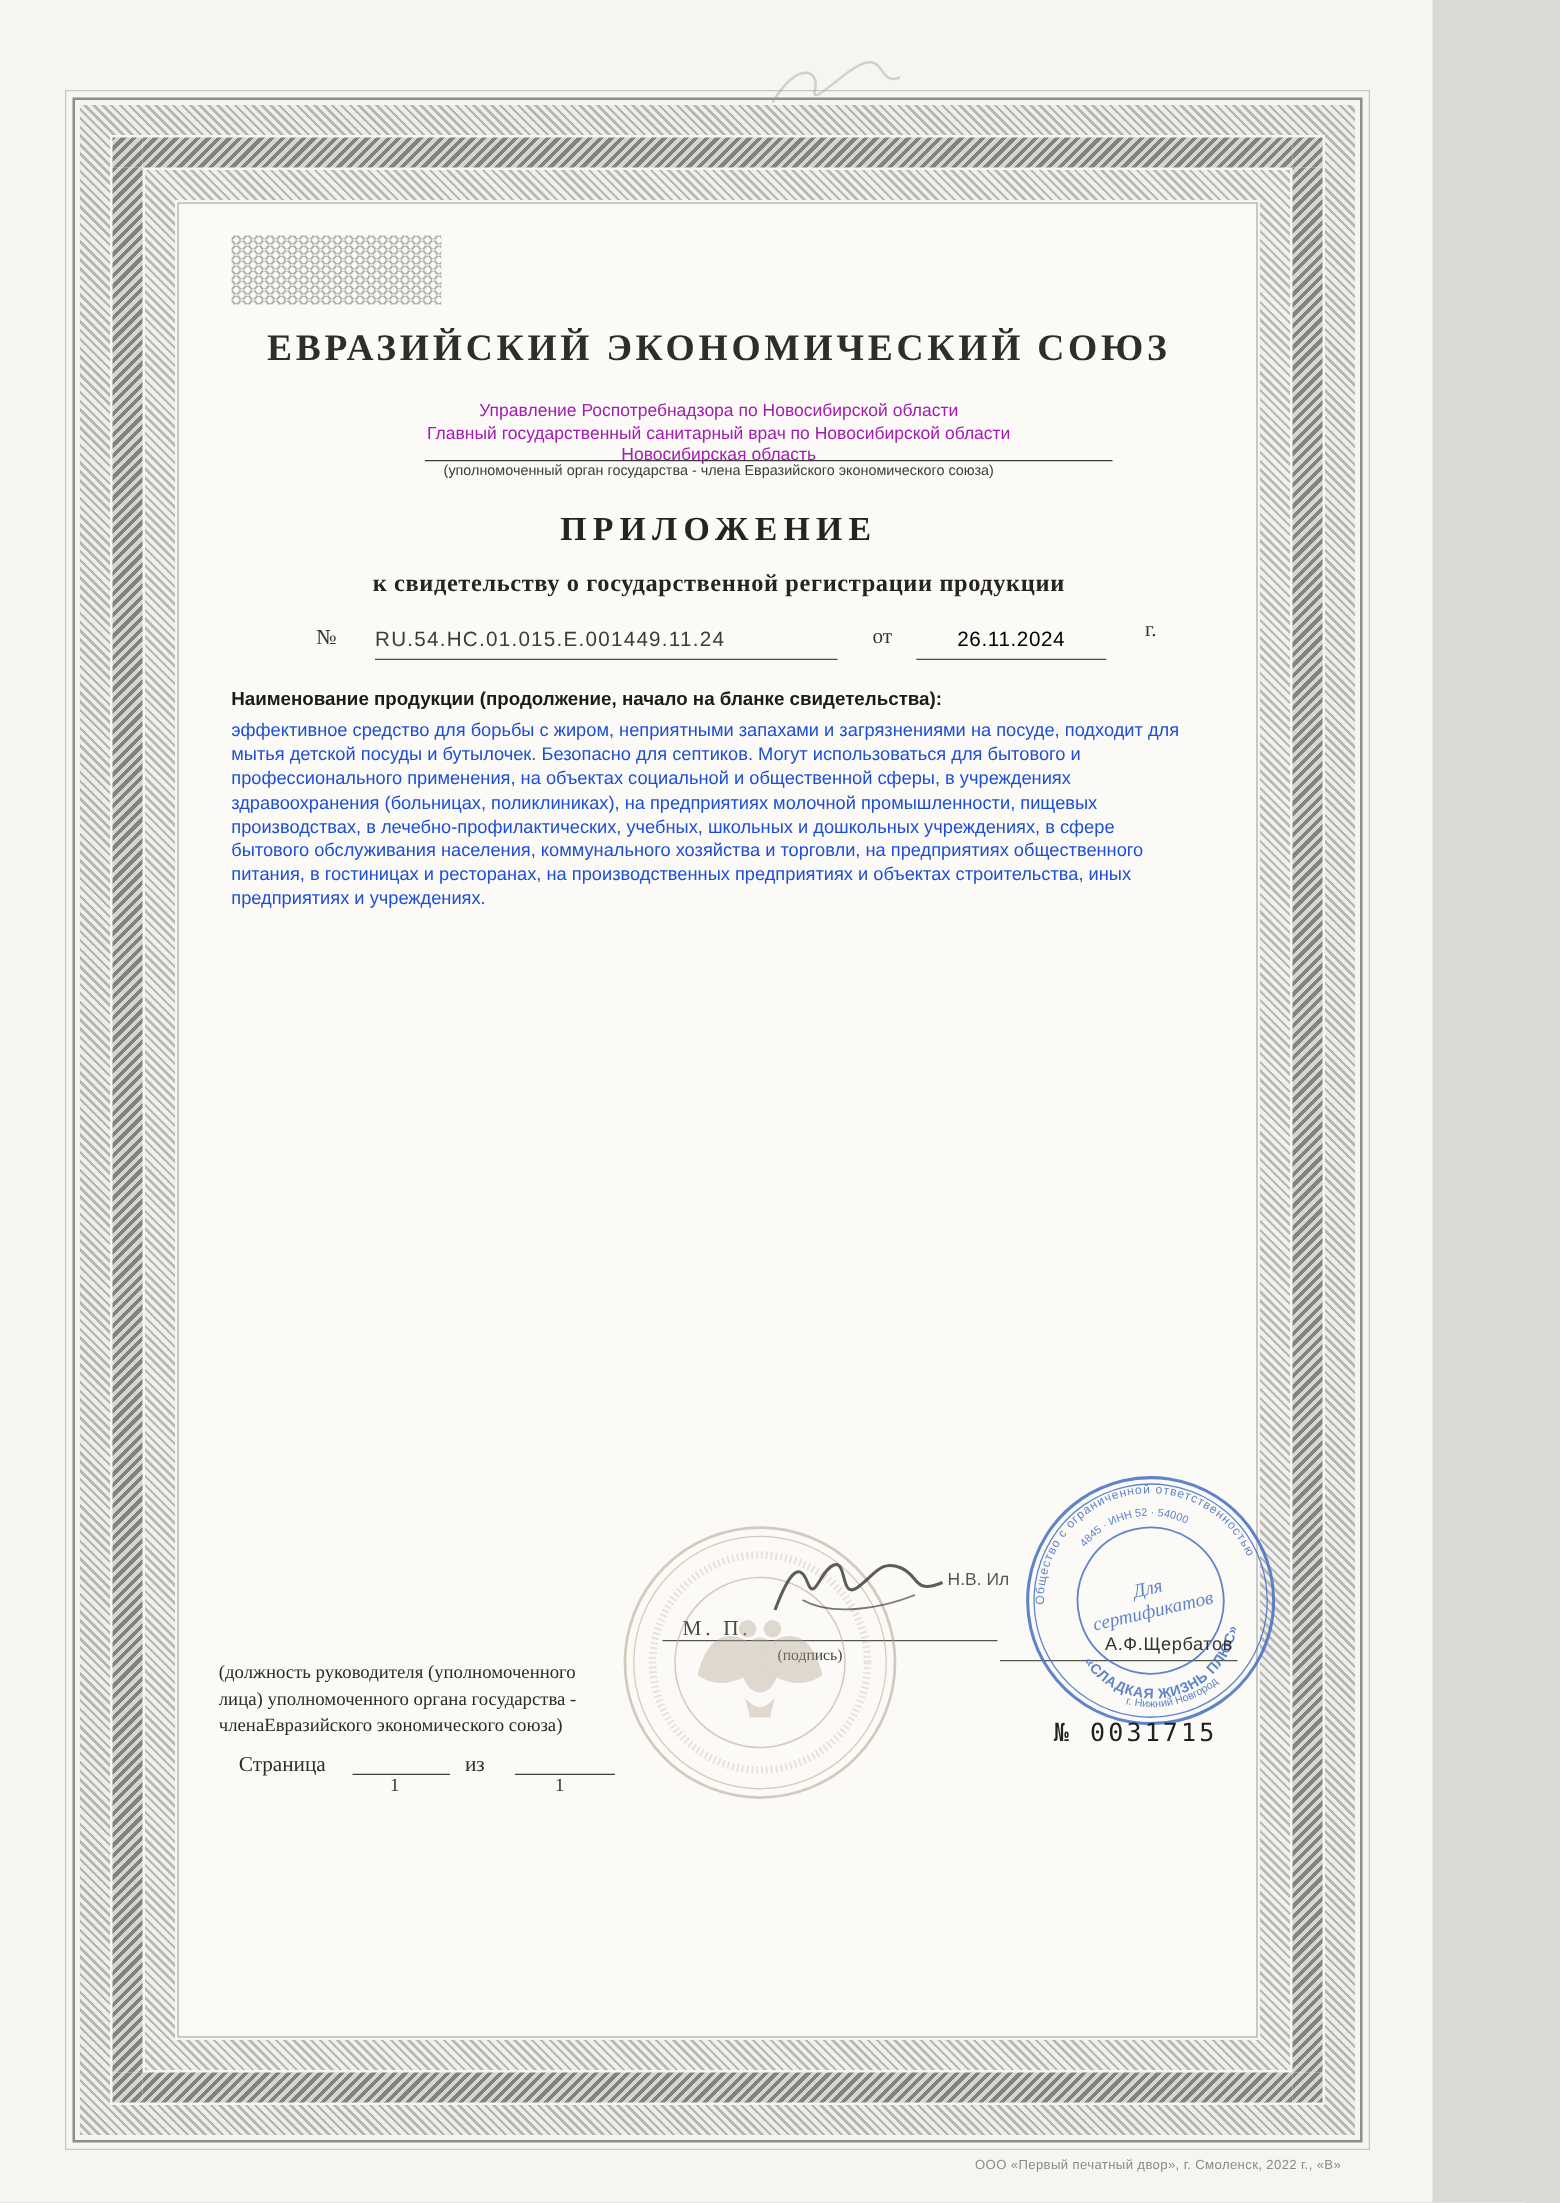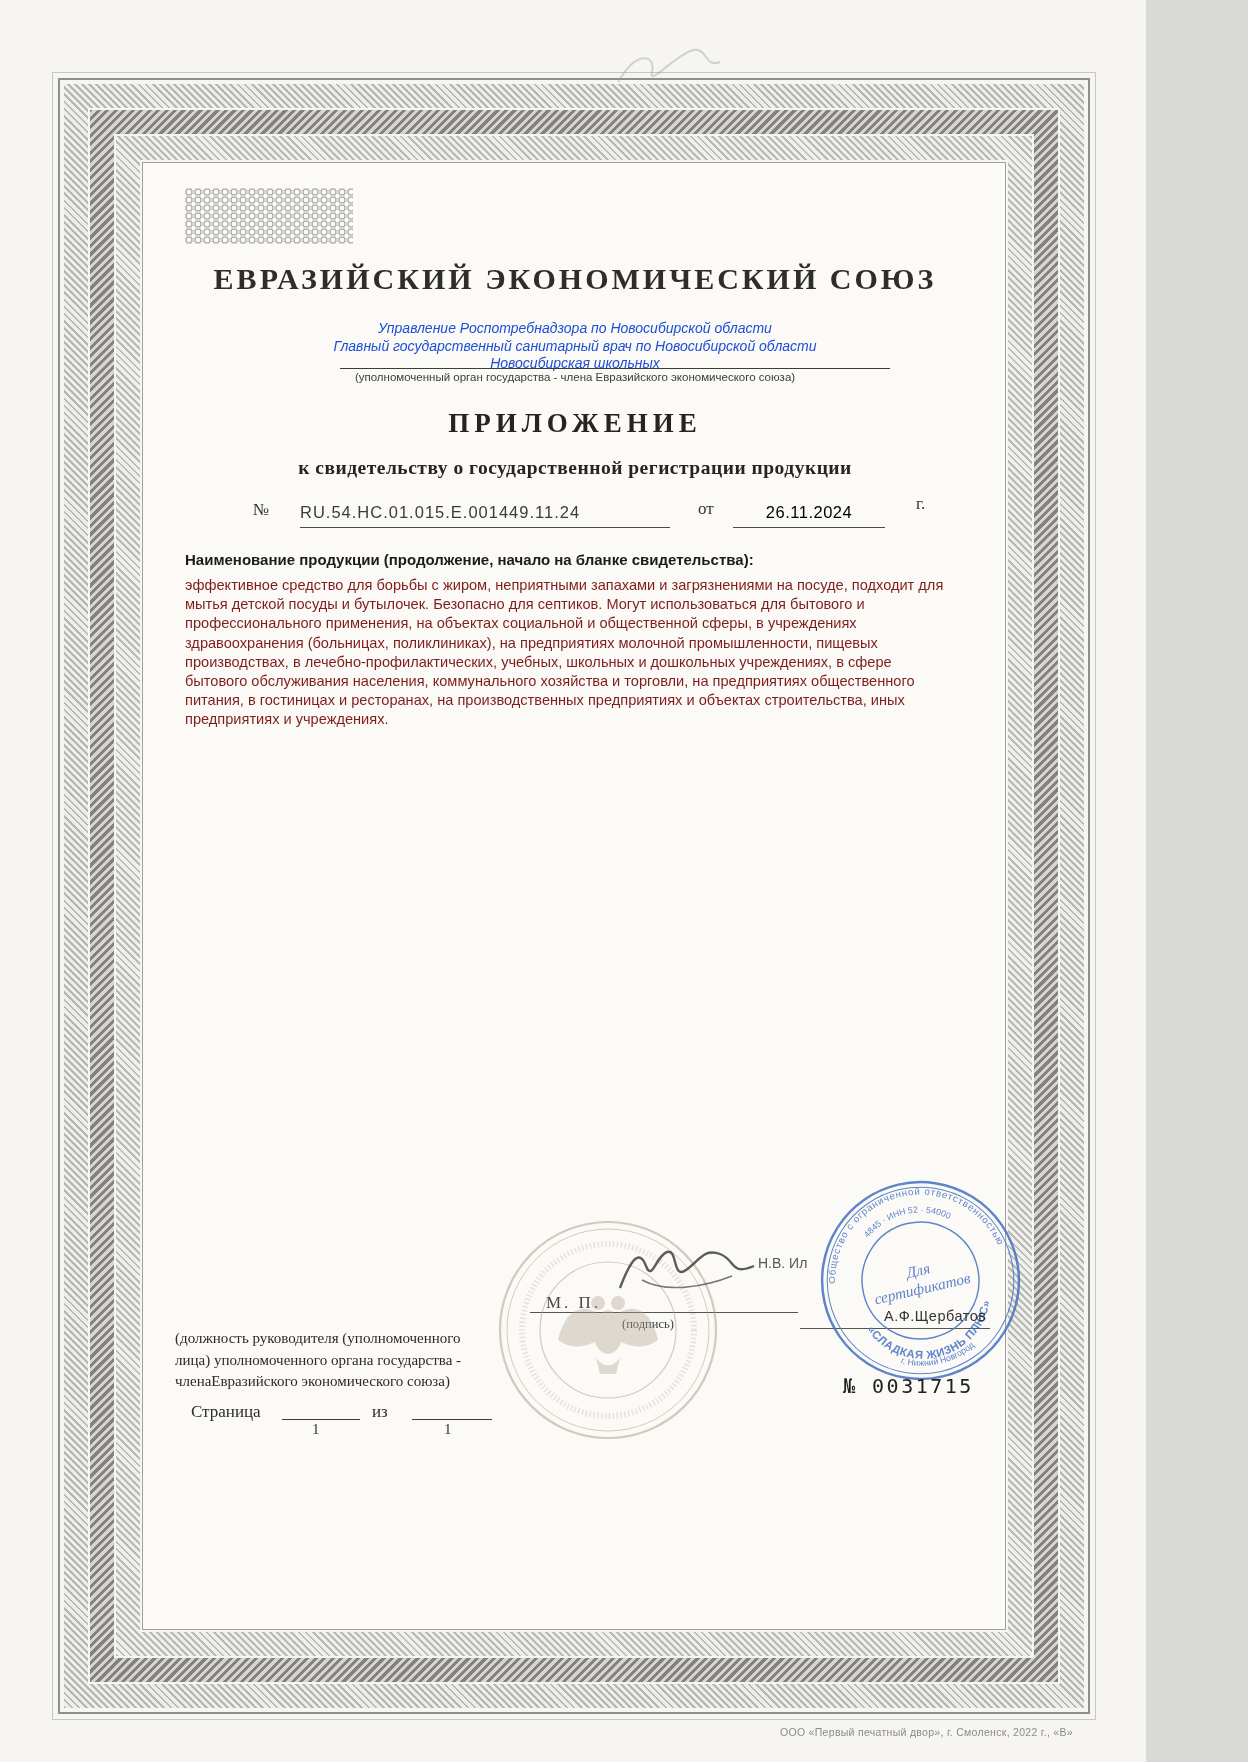--- a/index.html
+++ b/index.html
@@ -28,38 +28,38 @@
     left:185px; top:188px; width:168px; height:56px; opacity:.8;
     background-image:
       radial-gradient(circle at 4px 4px, transparent 2.1px, rgba(105,105,103,.55) 2.5px, rgba(105,105,103,.55) 3.3px, transparent 3.8px),
       radial-gradient(circle at 4px 4px, transparent 2.1px, rgba(105,105,103,.4) 2.5px, rgba(105,105,103,.4) 3.3px, transparent 3.8px);
     background-size:9px 8px, 9px 8px;
     background-position:0 0, 4.5px 4px;
   }
 
   .center-col { left:150px; width:850px; text-align:center; }
   .title-union { top:262px; font-weight:bold; font-size:30px; letter-spacing:3px; color:#2e2d2b; }
-  .auth-line { font-size:14px; color:#1d4ed8;font-style:italic; }
+  .auth-line { font-size:14px; color:#a21caf; }
   .auth1 { top:320px; } .auth2 { top:338px; } .auth3 { top:355px; }
   .auth-rule { left:340px; top:368px; width:550px; height:1px; background:#3c3c3a; }
   .auth-caption { top:371px; font-size:11.5px; color:#3c3c3a; }
   .doc-title { top:408px; font-weight:bold; font-size:27px; letter-spacing:5px; color:#262422; }
   .doc-subtitle { top:457px; font-weight:bold; font-size:19.5px; letter-spacing:.5px; color:#262422; }
 
   .reg-label { font-size:17px; color:#333; }
   .lbl-no { left:253px; top:500px; }
   .lbl-ot { left:698px; top:499px; }
   .lbl-g  { left:916px; top:494px; }
   .reg-number { left:300px; top:503px; width:370px; text-align:left; font-size:16.5px;
                 letter-spacing:1px; color:#3b3b3b; border-bottom:1.5px solid #4a4a48; padding-bottom:5px; }
   .reg-date { left:733px; top:503px; width:152px; text-align:center; font-size:16.5px;
               letter-spacing:.5px; color:#000000; border-bottom:1.5px solid #4a4a48; padding-bottom:5px; }
 
   .product-heading { left:185px; top:551px; width:790px; font-weight:bold; font-size:15px; color:#1b1b1b; }
-  .product-desc { left:185px; top:576px; width:760px; font-size:14.6px; line-height:19.2px; color:#7f1d1d; }
+  .product-desc { left:185px; top:576px; width:760px; font-size:14.6px; line-height:19.2px; color:#1d4ed8; }
 
   .stamp-eagle { left:478px; top:1200px; width:260px; height:260px; z-index:3; }
   .stamp-blue  { left:818px; top:1178px; width:205px; height:205px; z-index:4; transform:rotate(-13deg); opacity:.88; }
   .signature-svg { left:612px; top:1236px; width:150px; height:70px; z-index:5; }
   .top-mark { left:608px; top:38px; width:120px; height:56px; opacity:.4; }
 
   .mp { left:546px; top:1293px; font-size:17px; letter-spacing:3px; color:#4a4a48; z-index:2; }
   .sig-line { left:530px; top:1312px; width:268px; height:1px; background:#55554f; z-index:2; }
   .sign-caption { left:622px; top:1317px; font-size:12.5px; color:#3f3f3d; z-index:2; }
   .signer-initials { left:758px; top:1255px; font-size:14px; color:#56565a; z-index:2; }
@@ -97,21 +97,21 @@
 
   <svg class="abs top-mark" viewBox="0 0 120 56">
     <path d="M10,44 C30,10 48,18 44,34 C40,50 70,14 86,12 C100,10 96,30 112,24" fill="none" stroke="#9a9a98" stroke-width="2"></path>
   </svg>
 
   <div class="abs ornament"></div>
 
   <div class="abs center-col serif title-union">ЕВРАЗИЙСКИЙ ЭКОНОМИЧЕСКИЙ СОЮЗ</div>
   <div class="abs center-col auth-line auth1">Управление Роспотребнадзора по Новосибирской области</div>
   <div class="abs center-col auth-line auth2">Главный государственный санитарный врач по Новосибирской области</div>
-  <div class="abs center-col auth-line auth3">Новосибирская школьных</div>
+  <div class="abs center-col auth-line auth3">Новосибирская область</div>
   <div class="abs auth-rule"></div>
   <div class="abs center-col auth-caption">(уполномоченный орган государства - члена Евразийского экономического союза)</div>
 
   <div class="abs center-col serif doc-title">ПРИЛОЖЕНИЕ</div>
   <div class="abs center-col serif doc-subtitle">к свидетельству о государственной регистрации продукции</div>
 
   <div class="abs serif reg-label lbl-no">№</div>
   <div class="abs reg-number">RU.54.НС.01.015.Е.001449.11.24</div>
   <div class="abs serif reg-label lbl-ot">от</div>
   <div class="abs reg-date">26.11.2024</div>

